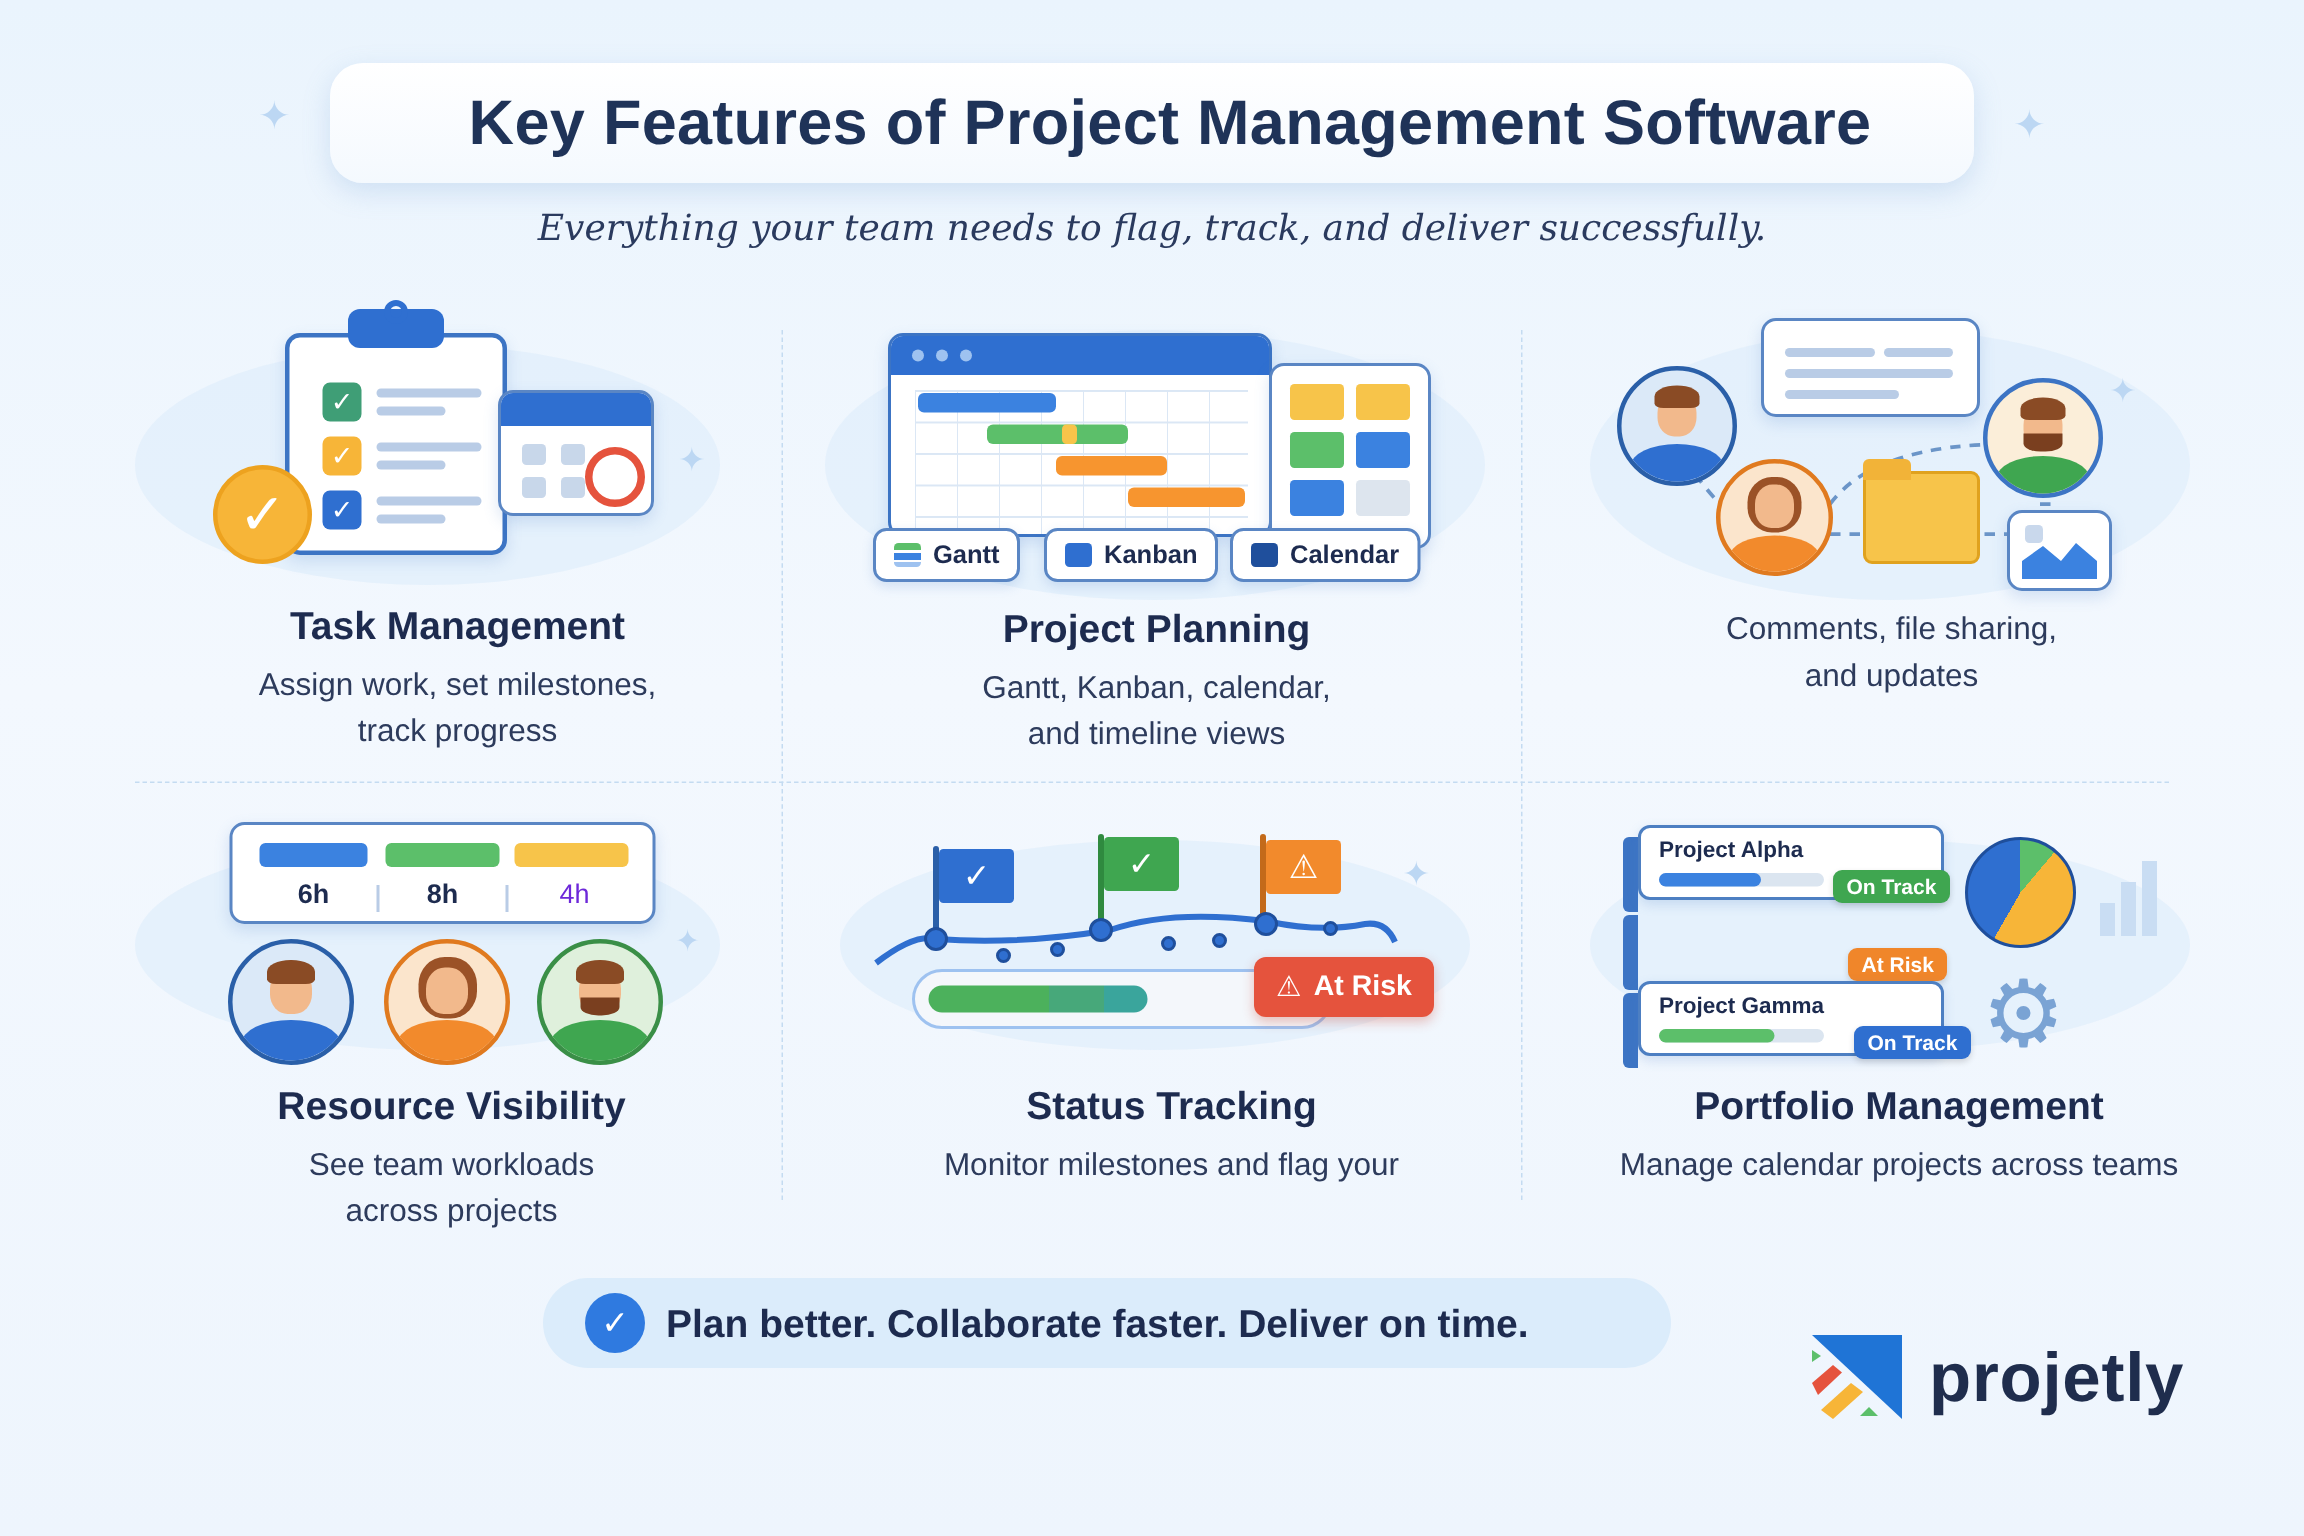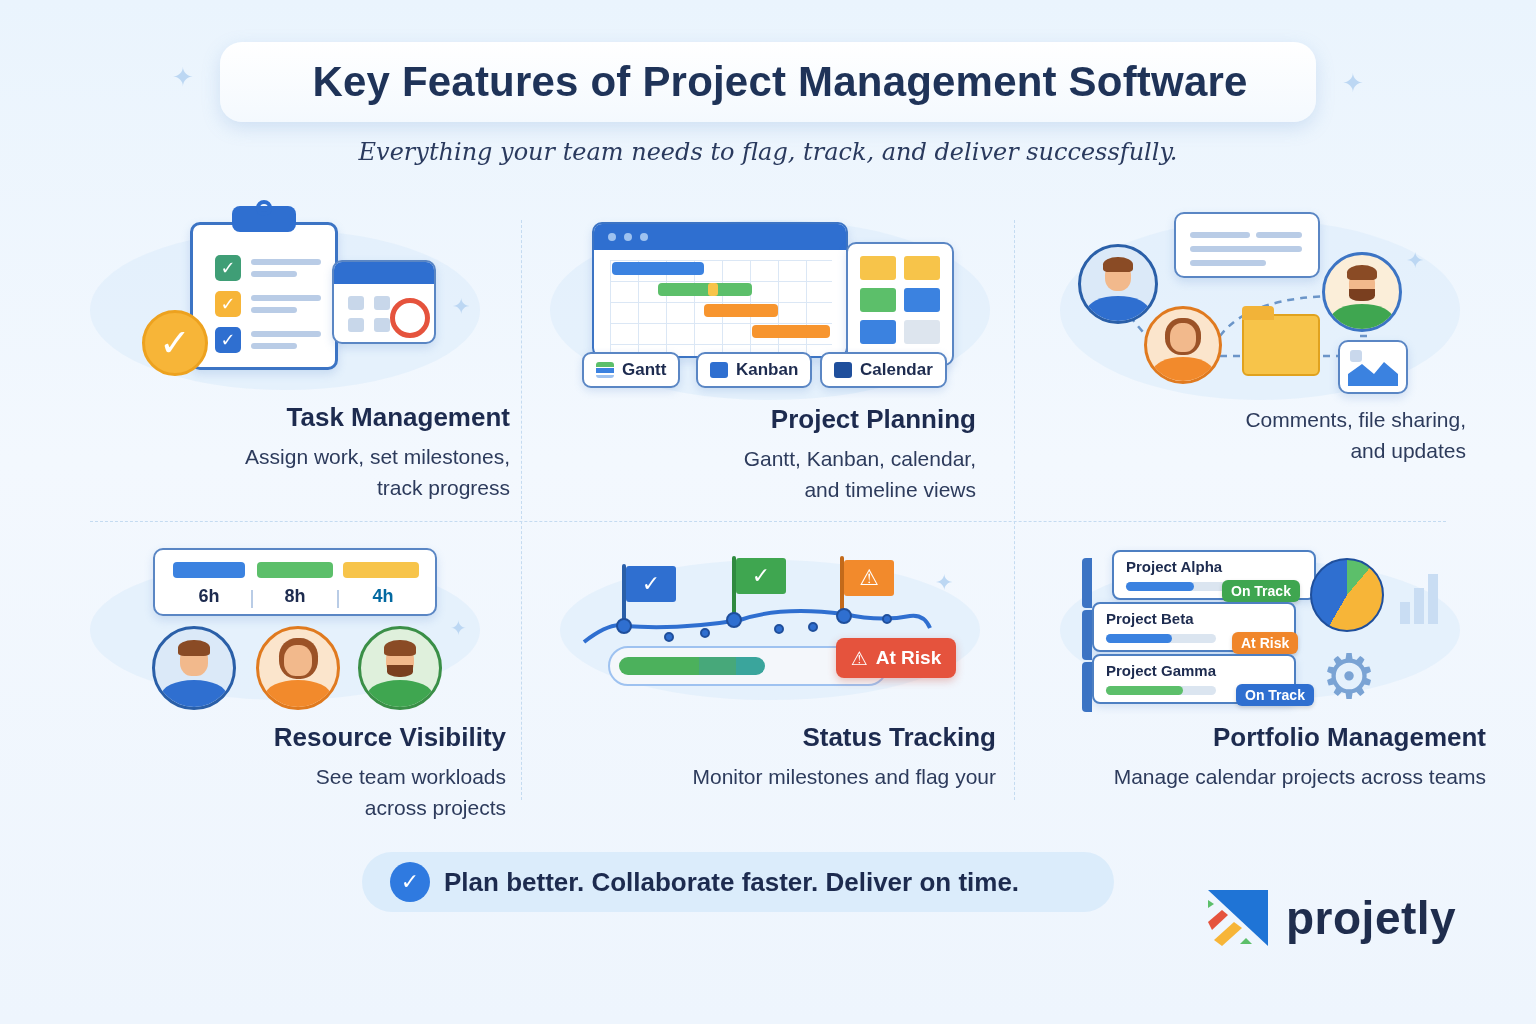--- a/index.html
+++ b/index.html
@@ -22,21 +22,21 @@
   }
   .title-card h1 { font-size: 42px; font-weight: 700; color: #1f3358; letter-spacing: .2px; margin-left: 24px; }
   .subtitle {
     position: absolute; left: 0; width: 100%; top: 138px; text-align: center;
     font-family: "DejaVu Serif", serif; font-style: italic; font-size: 24px; color: #2a3a5e;
   }
 
   .divider-v { position: absolute; width: 0; border-left: 1.5px dashed #c4dbf1; }
   .divider-h { position: absolute; height: 0; border-top: 1.5px dashed #c4dbf1; }
 
-  .feature { position: absolute; text-align: right; }
+  .feature { position: absolute; text-align: center; }
   .feature h2 { font-size: 26px; font-weight: 700; color: #1d2b4f; margin-bottom: 8px; }
   .feature p { font-size: 21px; color: #2d3b5c; line-height: 31px; }
 
   .illus { position: absolute; }
 
   
   .card {
     position: absolute; background: #fff; border: 2.5px solid #3c74c4;
     border-radius: 10px; box-shadow: 0 4px 10px rgba(80,130,200,.2);
   }
@@ -227,21 +227,21 @@
 
 <div class="illus" style="left:150px;top:546px;width:300px;height:165px;">
   <div class="card" style="left:3px;top:2px;width:284px;height:68px;border-color:#5a86c4;">
     <div style="position:absolute;left:18px;top:12px;width:72px;height:16px;border-radius:4px;background:#3b82e0;"></div>
     <div style="position:absolute;left:102px;top:12px;width:76px;height:16px;border-radius:4px;background:#5cbf6a;"></div>
     <div style="position:absolute;left:188px;top:12px;width:76px;height:16px;border-radius:4px;background:#f7c44a;"></div>
     <div style="position:absolute;left:0;top:36px;width:108px;text-align:center;font-size:18px;font-weight:700;color:#1d2b4f;">6h</div>
     <div style="position:absolute;left:96px;top:40px;width:2px;height:18px;background:#b9cce6;"></div>
     <div style="position:absolute;left:88px;top:36px;width:104px;text-align:center;font-size:18px;font-weight:700;color:#1d2b4f;">8h</div>
     <div style="position:absolute;left:182px;top:40px;width:2px;height:18px;background:#b9cce6;"></div>
-    <div style="position:absolute;left:176px;top:36px;width:104px;text-align:center;font-size:18px;font-weight:700;color:#0369a1;">4h</div>
+    <div style="position:absolute;left:176px;top:36px;width:104px;text-align:center;font-size:18px;font-weight:400;color:#6d28d9;">4h</div>
   </div>
   <div class="avatar" style="left:2px;top:80px;width:84px;height:84px;background:#dbe9f8;">
     <div class="head"></div>
       <div class="hair"></div>
       <div class="body" style="background:#2f6fd0;"></div>
   </div>
   <div class="avatar" style="left:106px;top:80px;width:84px;height:84px;background:#fbe5cc;border-color:#e07a1f;">
     <div class="hair" style="height:52%;top:12%;width:50%;left:25%;background:#9b5227;border-radius:45%;"></div>
       <div class="head"></div>
       <div class="body" style="background:#f28a2c;"></div>
@@ -284,35 +284,29 @@
     <span>At Risk</span>
   </div>
 </div>
 <div class="feature" style="left:566px;top:722px;width:430px;">
   <h2>Status Tracking</h2>
   <p>Monitor milestones and flag your</p>
 </div>
 
 <div class="illus" style="left:1080px;top:546px;width:370px;height:170px;">
   <div class="proj-tab" style="left:2px;top:12px;"></div>
-  <div class="proj-card" style="left:12px;top:4px;margin-left:20px;">
+  <div class="proj-card" style="left:12px;top:4px;">
     <span class="pname">Project Alpha</span>
     <div class="track">
         <div class="fill" style="width:62%;background:#3b82e0;"></div>
       </div>
   </div>
   <div class="badge" style="left:142px;top:34px;background:#3fa650;">On Track</div>
 
   <div class="proj-tab" style="left:2px;top:64px;"></div>
-  <div class="proj-card" style="left:12px;top:56px;">
-    <span class="pname">Project Beta</span>
-    <div class="track">
-        <div class="fill" style="width:60%;background:#3b82e0;"></div>
-      </div>
-  </div>
   <div class="badge" style="left:152px;top:86px;background:#f0862a;">At Risk</div>
 
   <div class="proj-tab" style="left:2px;top:116px;"></div>
   <div class="proj-card" style="left:12px;top:108px;">
     <span class="pname">Project Gamma</span>
     <div class="track">
         <div class="fill" style="width:70%;background:#5cbf6a;"></div>
       </div>
   </div>
   <div class="badge" style="left:156px;top:138px;background:#2f6fd0;">On Track</div>

